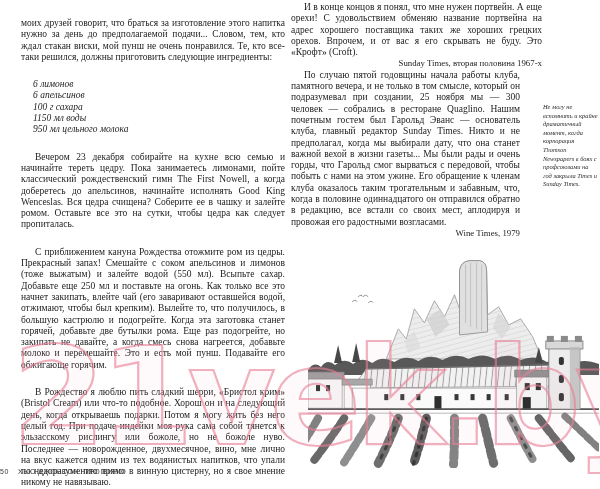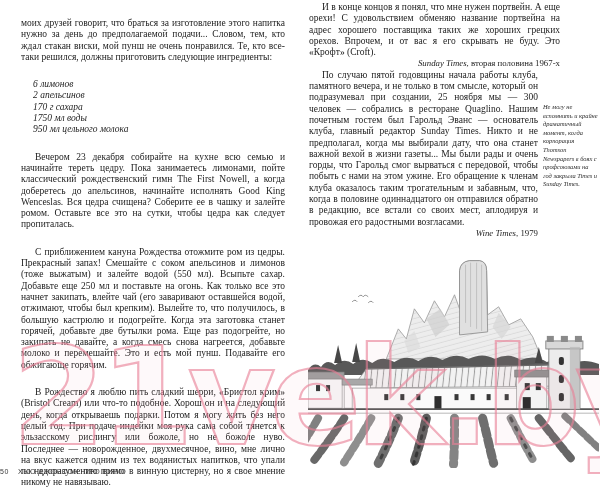--- a/index.html
+++ b/index.html
@@ -13,29 +13,29 @@
     font-size:9.5px;line-height:11.3px;text-align:justify;
   }
   .col-left p{margin:16px;font-family:Liberation Serif, serif;}
   .col-left p.indent{text-indent:14px;}
   ul.ingredients{
     list-style:none;margin:9px 0 9px 0;padding:0 0 0 28px;text-align:left;
   }
   ul.ingredients li{margin:0;padding:0;font-style:italic;}
   
   .col-right{
-    position:absolute;left:309px;top:2px;width:251px;
+    position:absolute;left:291px;top:2px;width:251px;
     font-size:9.5px;line-height:11.3px;text-align:justify;
   }
   .col-right p{margin:0;}
   .col-right p.indent{text-indent:13px;}
   .attribution{
     text-align:right;margin:0;font-size:8.8px;
   }
-  .attribution .ital{font-style:italic;margin-top:16px;}
+  .attribution .ital{margin-top:16px;}
   .section-heading{
     margin:21px 0 10px 0;text-align:center;font-weight:bold;
     font-size:9.8px;line-height:13px;letter-spacing:1.2px;color:#111;
   }
   .with-note{width:229px;}
   .margin-note{
     position:absolute;left:543px;top:103px;width:55px;
     font-size:6.4px;line-height:8.6px;font-style:italic;text-align:left;color:#2a2a2a;
   }
   
@@ -61,23 +61,23 @@
 </style>
 </head>
 <body>
 
 <div class="page">
 
   <div class="col-left">
     <p>моих друзей говорит, что браться за изготовление этого напитка нужно за день до предполагаемой подачи... Словом, тем, кто ждал стакан виски, мой пунш не очень понравился. Те, кто все-таки решился, должны приготовить следующие ингредиенты:</p>
     <ul class="ingredients">
       <li>6 лимонов</li>
-      <li>2 апельсинов</li>
-      <li>170 г сахара</li>
-      <li>1750 мл воды</li>
+      <li>6 апельсинов</li>
+      <li>100 г сахара</li>
+      <li>1150 мл воды</li>
       <li>950 мл цельного молока</li>
     </ul>
     <p class="indent">Вечером 23 декабря собирайте на кухне всю семью и начинайте тереть цедру. Пока занимаетесь лимонами, пойте классический рождественский гимн The First Nowell, а когда доберетесь до апельсинов, начинайте исполнять Good King Wenceslas. Вся цедра счищена? Соберите ее в чашку и залейте ромом. Оставьте все это на сутки, чтобы цедра как следует пропиталась.</p>
     <p class="indent">С приближением кануна Рождества отожмите ром из цедры. Прекрасный запах! Смешайте с соком апельсинов и лимонов (тоже выжатым) и залейте водой (550 мл). Всыпьте сахар. Добавьте еще 250 мл и поставьте на огонь. Как только все это начнет закипать, влейте чай (его заваривают оставшейся водой, отжимают, чтобы был крепким). Вылейте то, что получилось, в большую кастрюлю и подогрейте. Когда эта заготовка станет горячей, добавьте две бутылки рома. Еще раз подогрейте, но закипать не давайте, а когда смесь снова нагреется, добавьте молоко и перемешайте. Это и есть мой пунш. Подавайте его обжигающе горячим.</p>
     <p class="indent">В Рождество я люблю пить сладкий шерри, «Бристол крим» (Bristol Cream) или что-то подобное. Хорош он и на следующий день, когда открываешь подарки. Потом я могу жить без него целый год. При подаче индейки моя рука сама собой тянется к эльзасскому рислингу или божоле, но не божоле нуво. Последнее — новорожденное, двухмесячное, вино, мне лично на вкус кажется одним из тех водянистых напитков, что упали по недоразумению прямо в винную цистерну, но я свое мнение никому не навязываю.</p>
   </div>
 
   <div class="col-right">
     <p class="indent">И в конце концов я понял, что мне нужен портвейн. А еще орехи! С удовольствием обменяю название портвейна на адрес хорошего поставщика таких же хороших грецких орехов. Впрочем, и от вас я его скрывать не буду. Это «Крофт» (Croft).</p>
     <p class="attribution"><span class="ital">Sunday Times</span><span>, вторая половина 1967-х</span></p>

